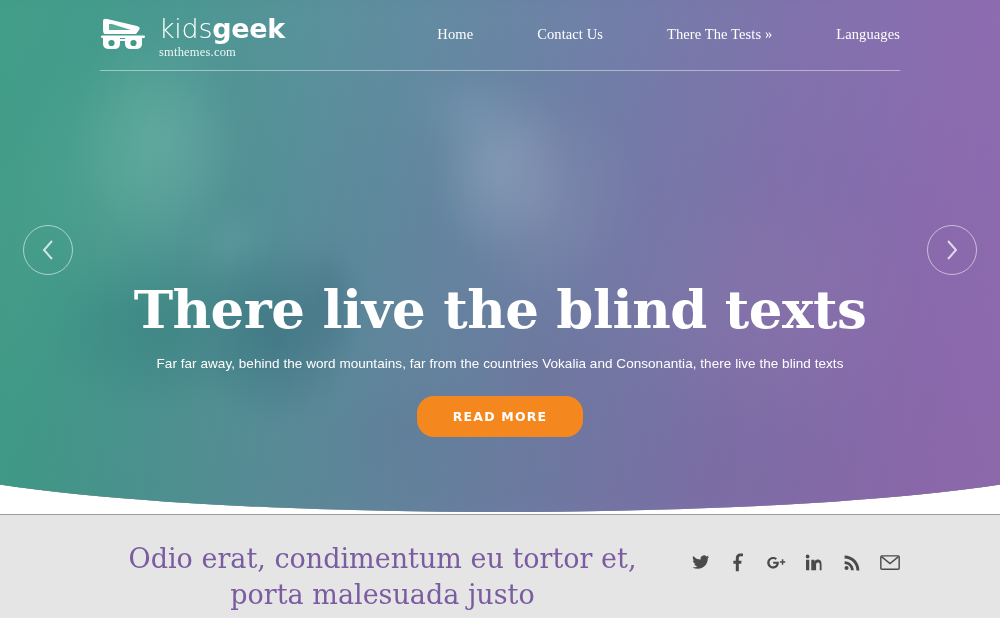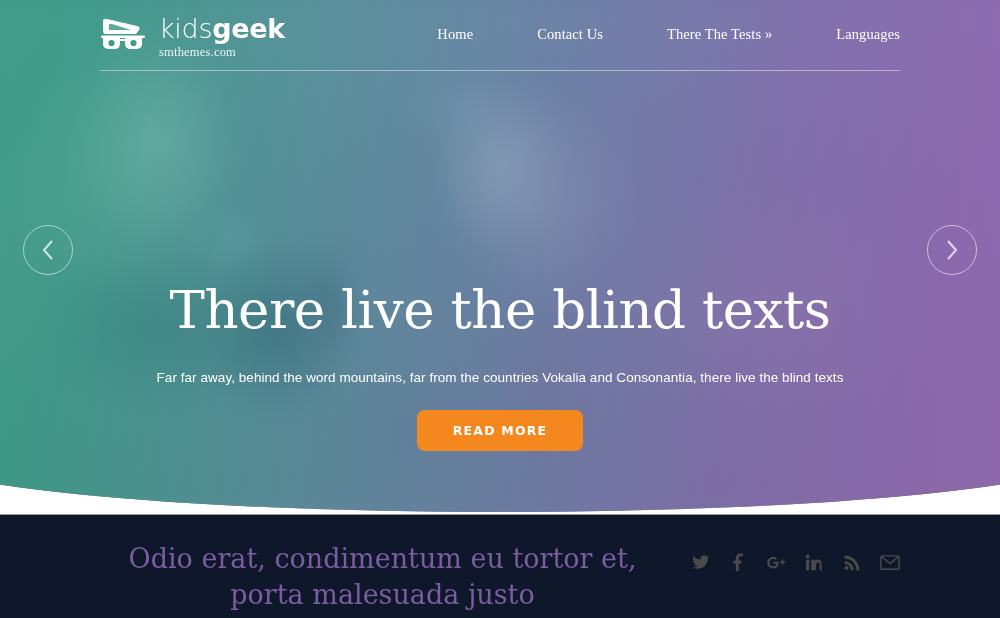--- a/index.html
+++ b/index.html
@@ -142,42 +142,42 @@
   .hero-content {
     position:absolute;
     left:0; top:0;
     width:1000px; height:516px;
     z-index:5;
     display:flex; flex-direction:column; align-items:center;
     padding-top:282px;
   }
   .hero-title {
     font-family:"DejaVu Serif", serif;
-    font-weight:400;
+    font-weight:700;
     font-size:53px;
     line-height:1.05;
     color:#ffffff;
     text-align:center;
     letter-spacing:-.5px;
   }
   .hero-sub {
-    margin-top:32px;
+    margin-top:18px;
     font-family:"Liberation Sans", sans-serif;
     font-size:13.5px;
     color:#ffffff;
     text-align:center;
     letter-spacing:.05px;
   }
   .read-more {
     margin-top:25px;
     display:inline-block;
     background:#f5871f;
     color:#ffffff;
     border:none;
-    border-radius:8px;
+    border-radius:17px;
     padding:13px 36px;
     font-family:"DejaVu Sans", sans-serif;
     font-size:12.5px;
     font-weight:700;
     letter-spacing:1.2px;
     cursor:pointer;
   }
 
   
   .section-divider {
@@ -186,21 +186,21 @@
     width:1000px; height:1px;
     background:#9b9b9b;
     z-index:7;
   }
 
   
   .lower {
     position:absolute;
     left:0; top:515px;
     width:1000px; height:103px;
-    background:#0f172a;
+    background:#e5e5e5;
     padding:26px 100px 0 100px;
     display:flex;
     align-items:flex-start;
     justify-content:space-between;
     gap:24px;
   }
   .lower-title {
     font-family:"DejaVu Serif", serif;
     font-weight:400;
     font-size:27px;

